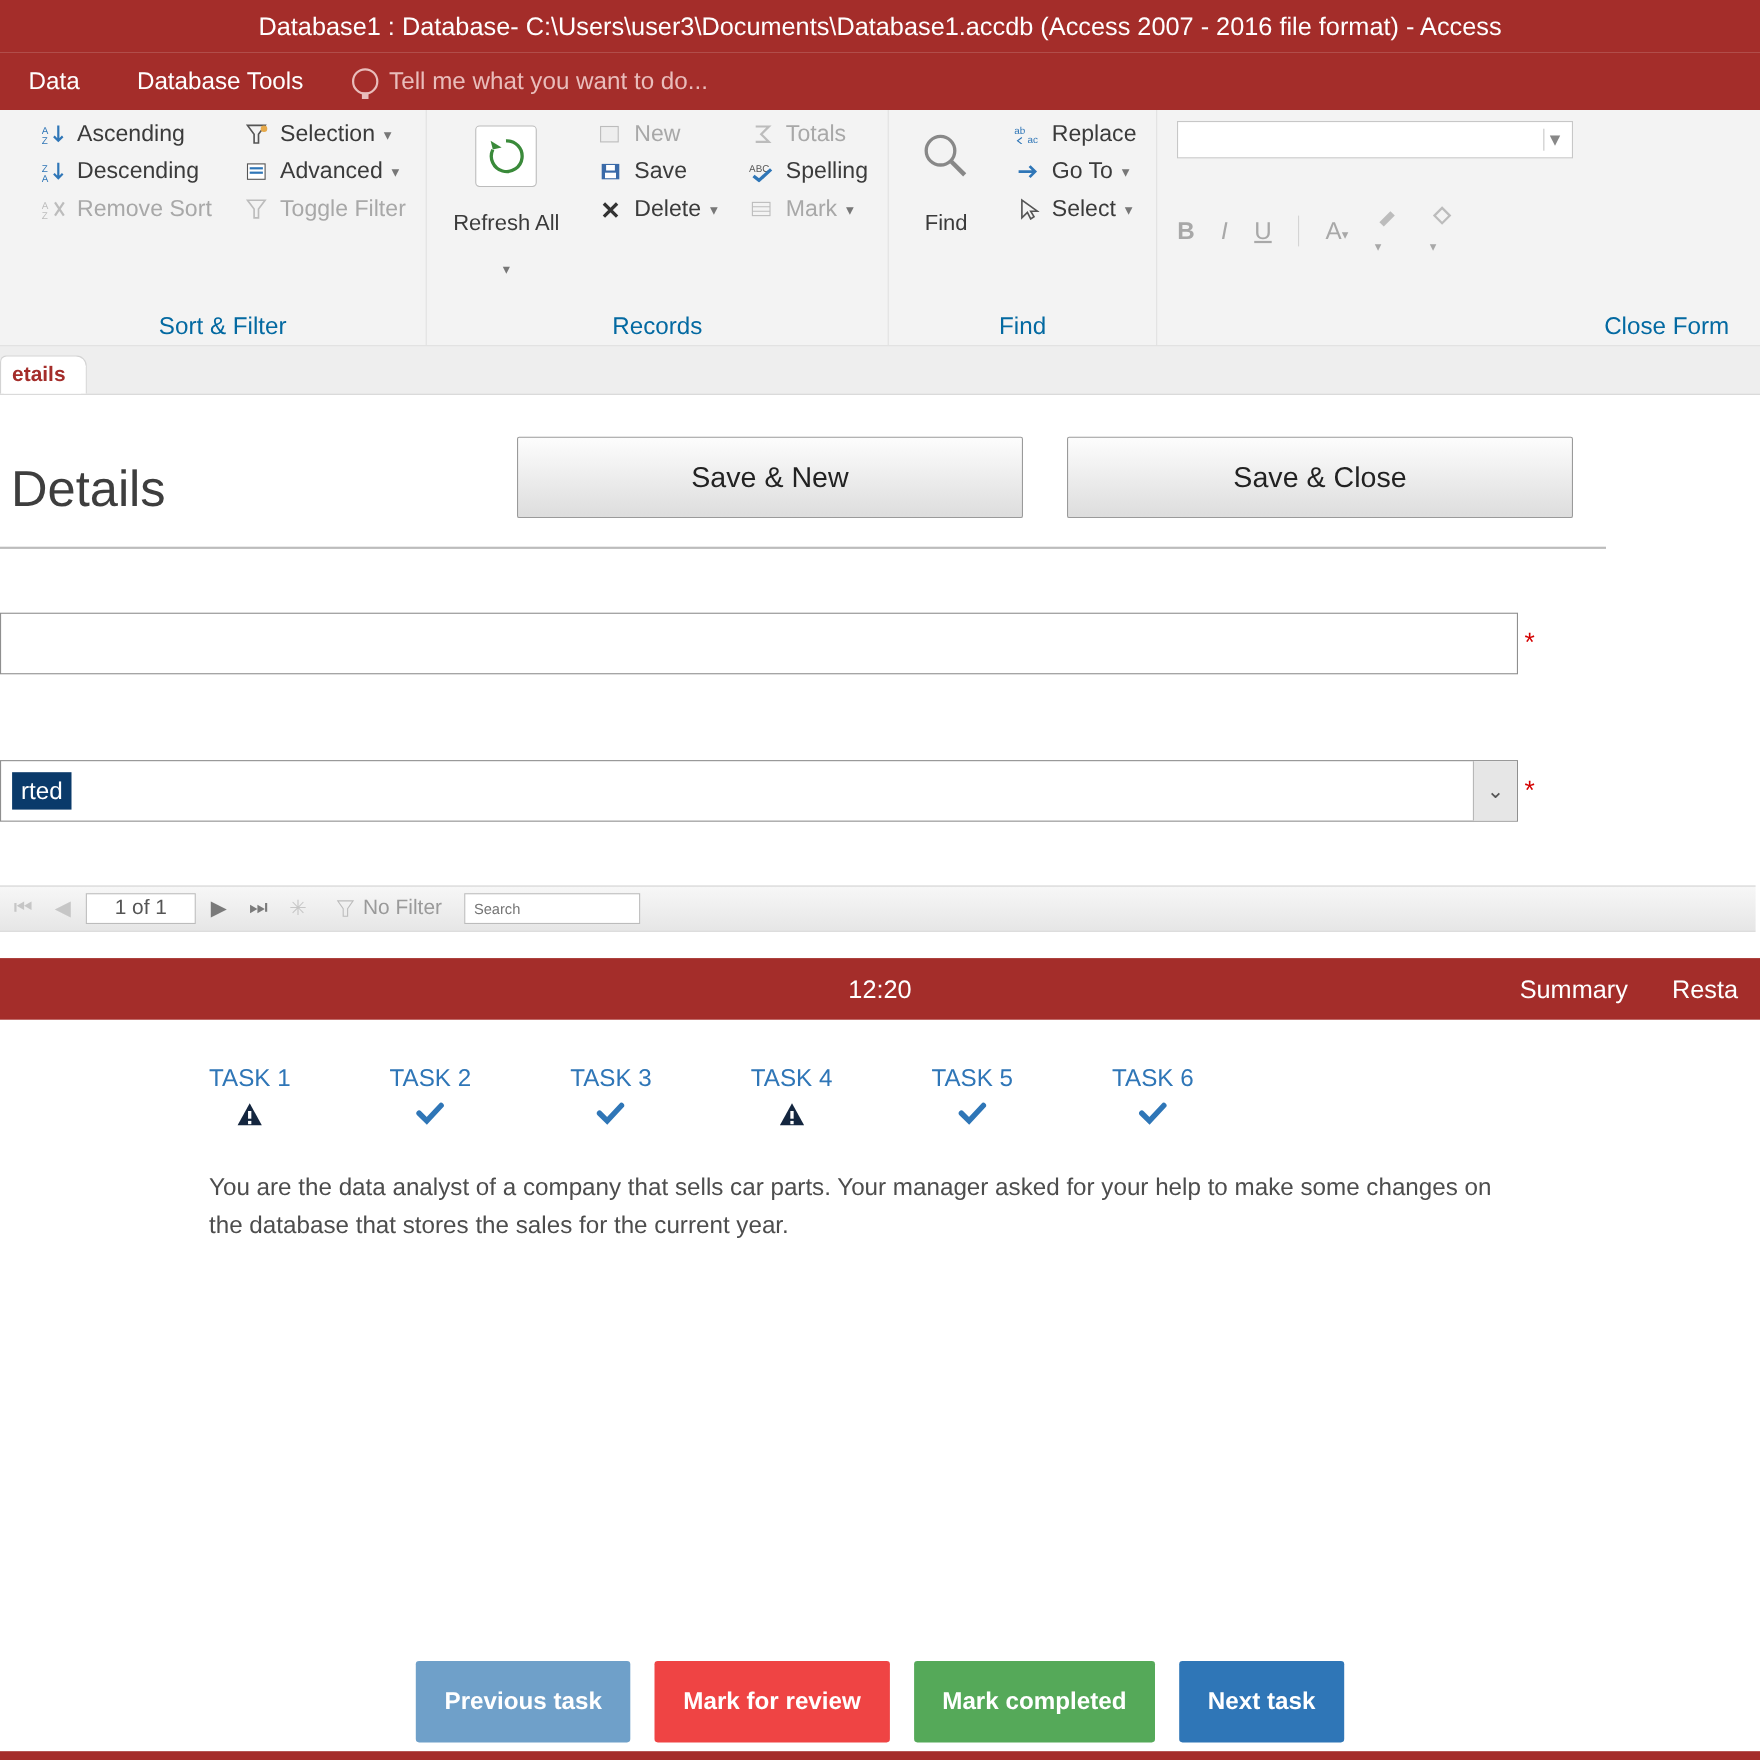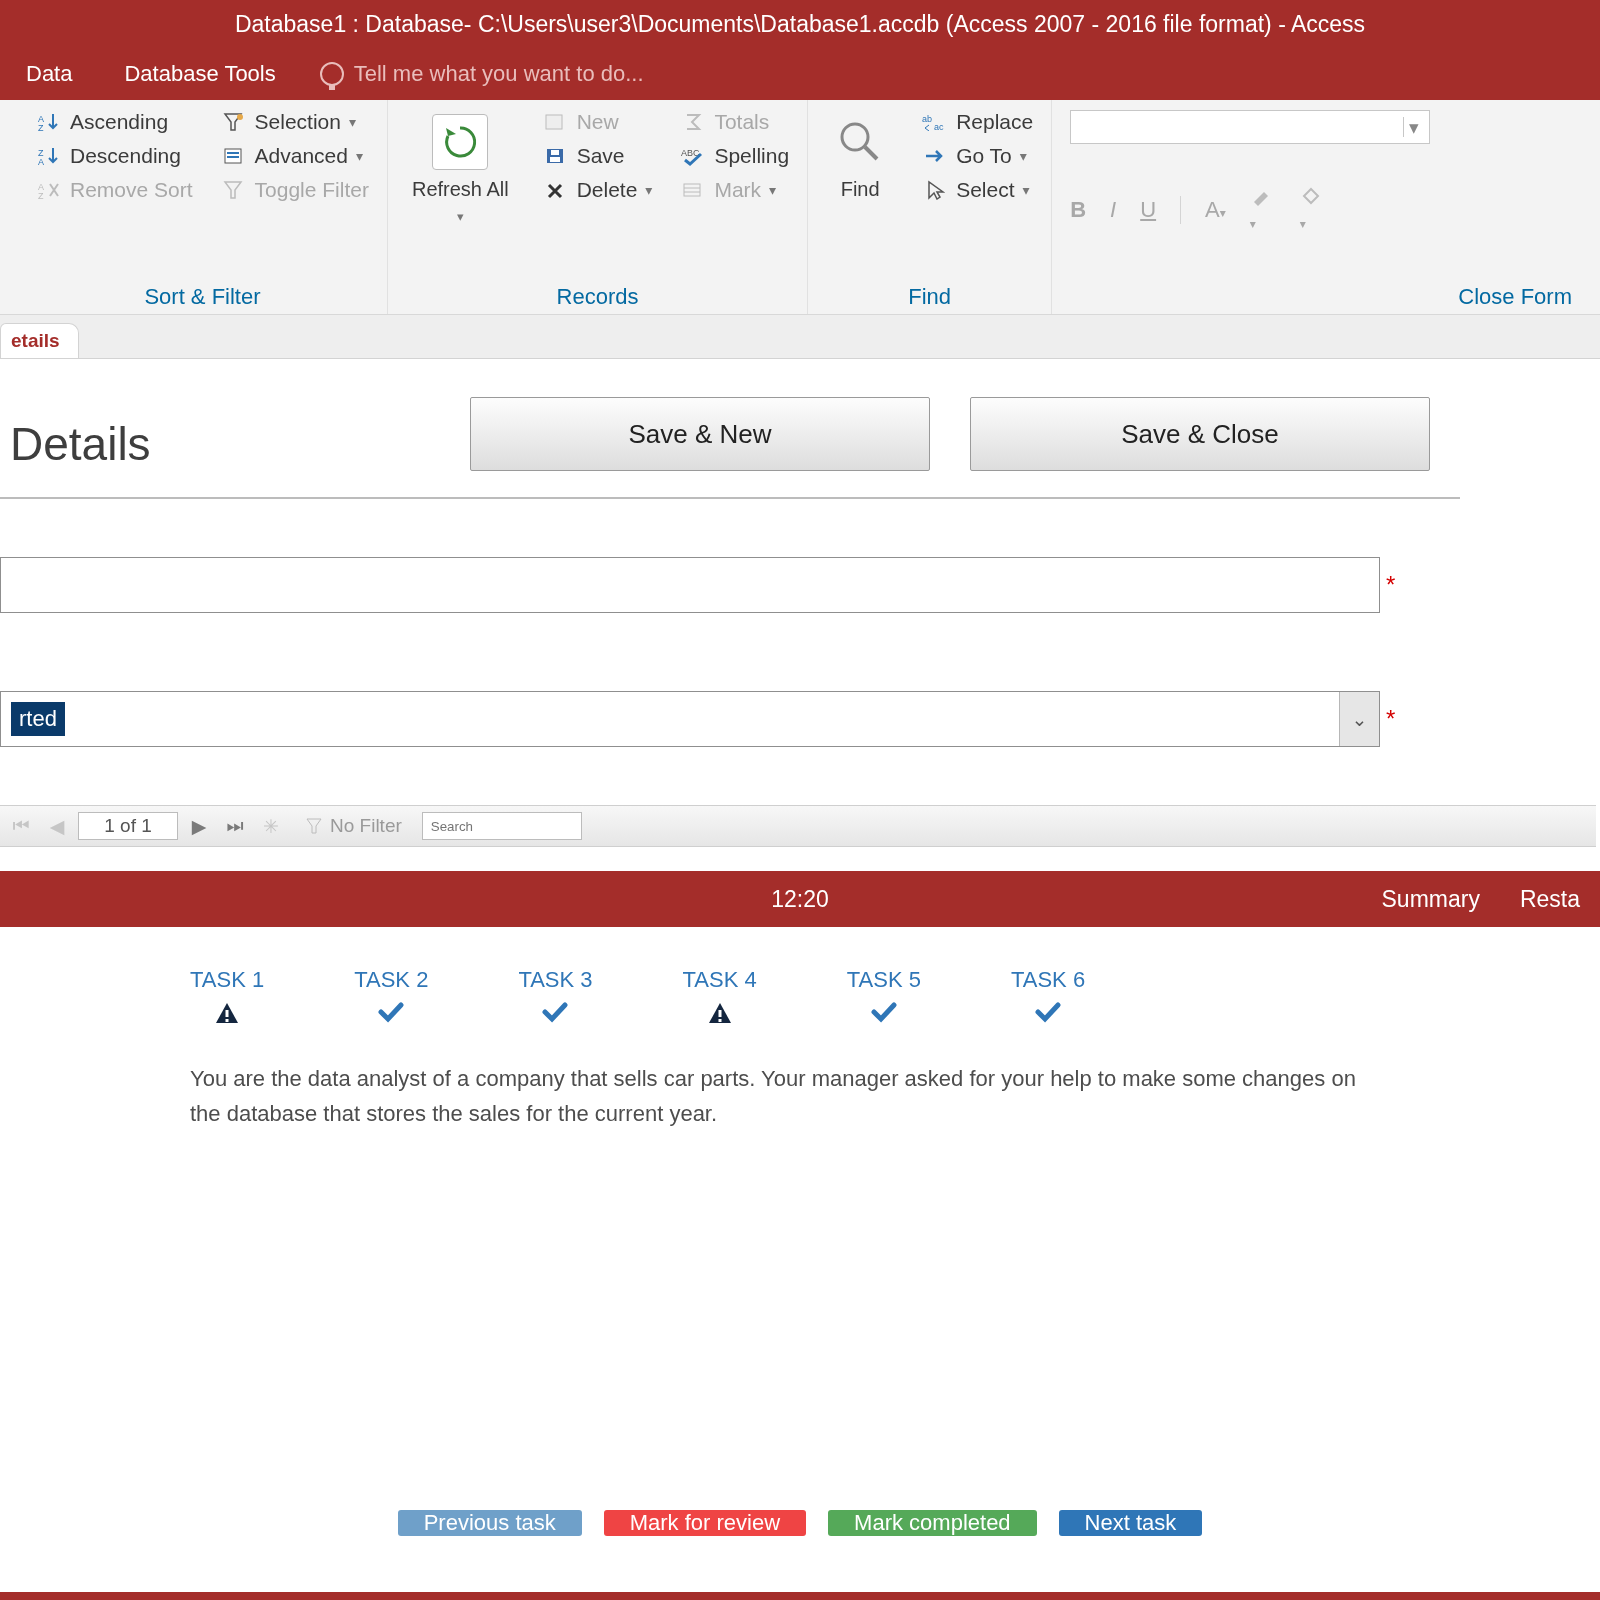--- a/index.html
+++ b/index.html
@@ -86,21 +86,21 @@
   .rb-btn {
     display:flex; align-items:center; gap:8px;
     font-size: 21px; color:#3b3b3b; cursor:pointer;
     white-space: nowrap;
   }
   .rb-btn.disabled { color:#a8a8a8; }
   .dd::after { content:" ▾"; font-size:14px; color:#777; }
   .ico { display:inline-flex; width:26px; height:22px; align-items:center; justify-content:center; }
   .big-btn {
     display:flex; flex-direction:column; align-items:center; justify-content:flex-end;
-    font-size:20px; color:#3b3b3b; gap:8px; padding:4px 6px;
+    font-size:20px; color:#3b3b3b; gap:22px; padding:4px 6px;
   }
   .big-btn .big-ico {
     width:56px; height:56px; border:1px solid #bcbcbc; background:#fff;
     display:flex; align-items:center; justify-content:center;
     border-radius:4px;
   }
   
   .txtfmt-select {
     width:360px; height:34px; background:#fff; border:1px solid #c7c7c7;
     display:flex; align-items:center; justify-content:flex-end; padding:0 6px;
@@ -225,21 +225,21 @@
     line-height:1.6;
     max-width: 1420px;
   }
   .task-footer{
     position:absolute;
     left:0; right:0;
     top: 1510px;
     display:flex; justify-content:center; gap:22px;
   }
   .tf-btn{
-    color:#fff; font-size:22px; padding:0 26px; border-radius:3px; cursor:pointer;
+    color:#fff; font-size:22px; padding:24px 26px; border-radius:3px; cursor:pointer;font-weight:bold;
   }
   .tf-prev{ background:#6fa0c9;}
   .tf-mark{ background:#ef4444;}
   .tf-done{ background:#55a959;}
   .tf-next{ background:#2f76b7;}
   .bottom-stripe{
     position:absolute; left:0; right:0; top:1592px; height:8px; background:#a42d2a;
   }
   
   svg{display:block;}

